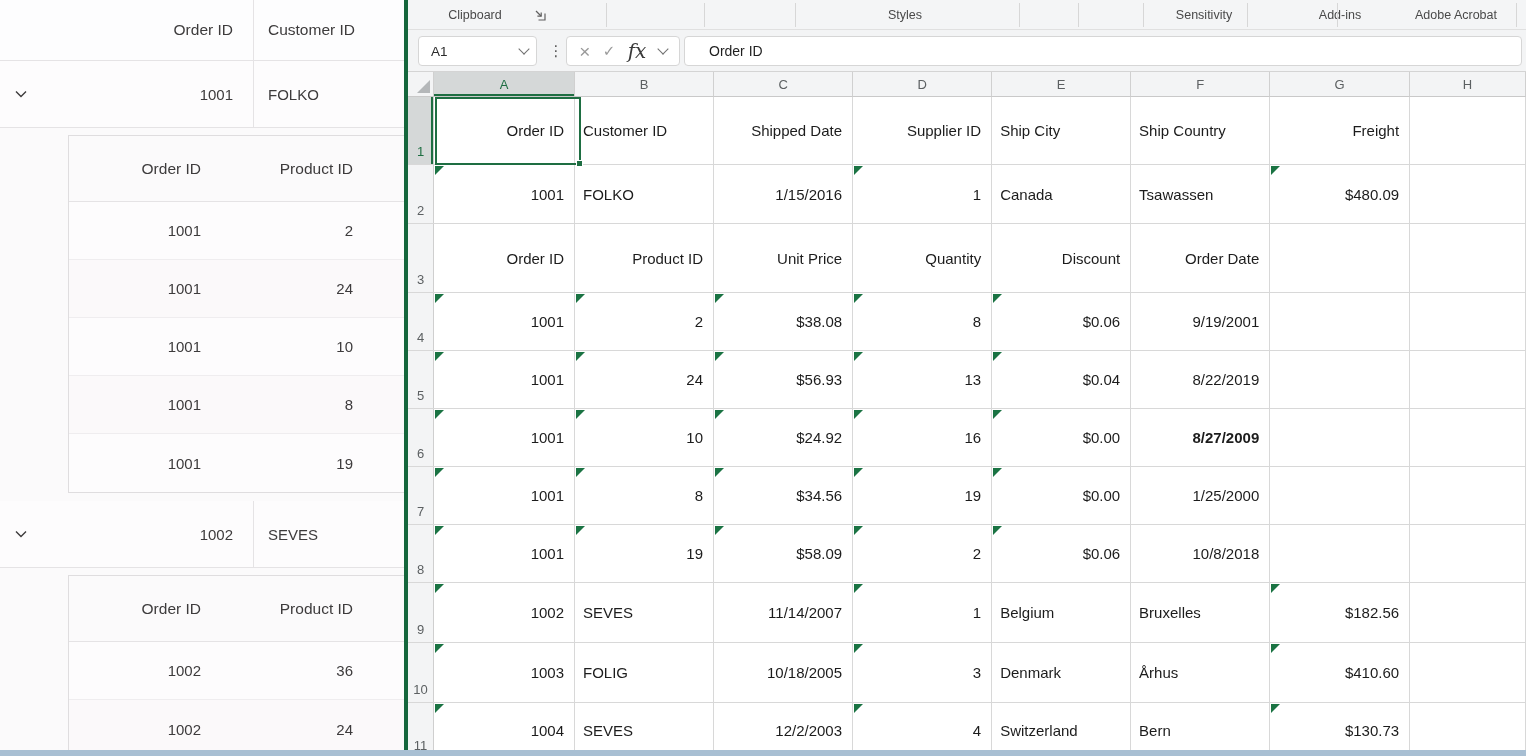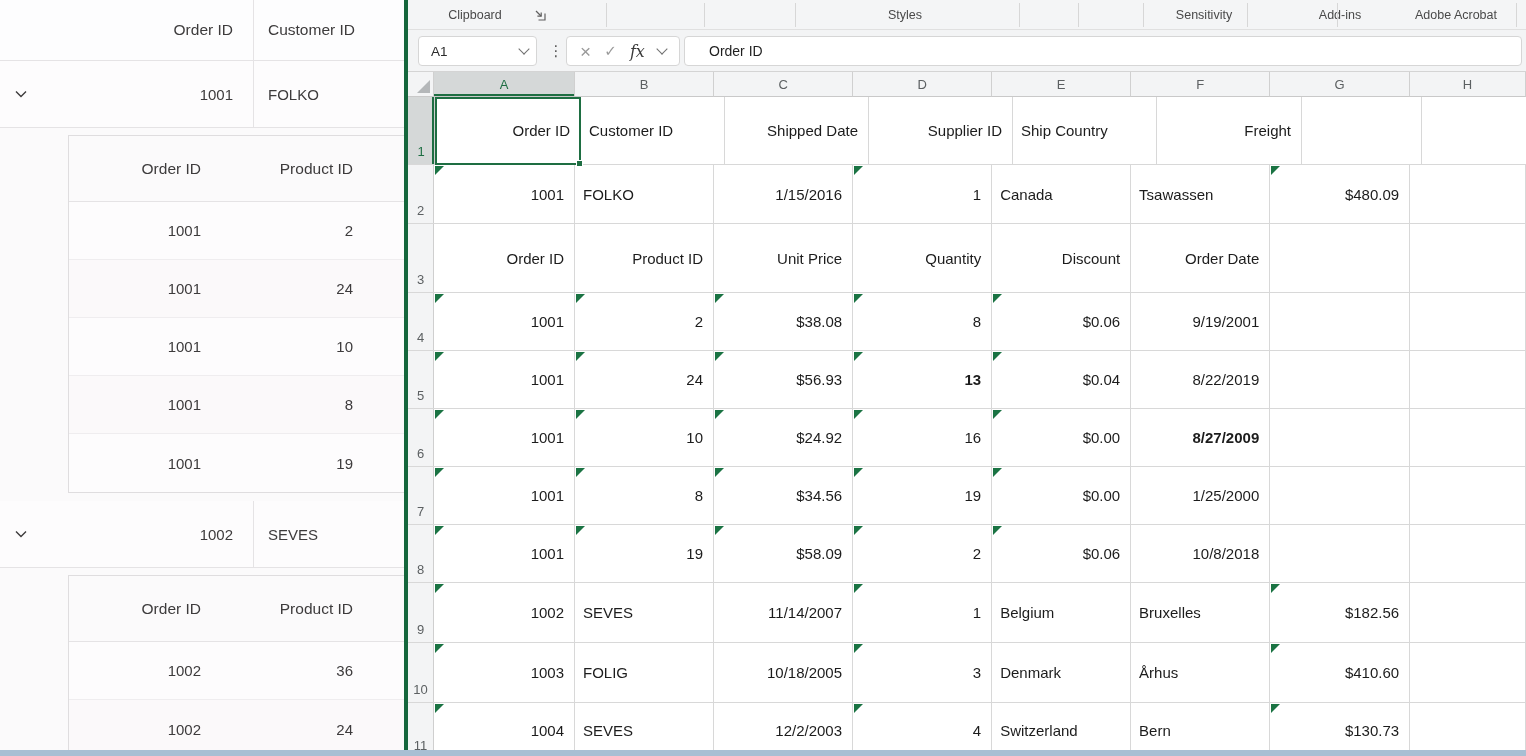--- a/index.html
+++ b/index.html
@@ -42,21 +42,21 @@
 
   
   .fbar{position:relative;height:42px;background:#f3f4f5;border-bottom:1px solid #d4d4d4;}
   .namebox{position:absolute;left:10px;top:6px;width:119px;height:30px;background:#fff;border:1px solid #d6d6d6;border-radius:4px;display:flex;align-items:center;padding:0 8px 0 12px;font-size:13.5px;color:#2b2b2b;cursor:pointer;}
   .namebox .nb-val{flex:1;}
   .chev{width:8px;height:8px;border-right:1.4px solid #707070;border-bottom:1.4px solid #707070;transform:rotate(45deg);margin-top:-4px;}
   .fdots{position:absolute;left:141px;top:6px;width:14px;height:30px;display:flex;align-items:center;justify-content:center;color:#5a5a5a;font-size:15px;cursor:pointer;}
   .fbtns{position:absolute;left:158px;top:6px;width:114px;height:30px;background:#fff;border:1px solid #d6d6d6;border-radius:4px;display:flex;align-items:center;justify-content:space-evenly;}
   .fx-cancel{color:#9a9a9a;font-size:19px;line-height:1;cursor:pointer;}
   .fx-enter{color:#9a9a9a;font-size:15px;cursor:pointer;}
-  .fx{font-family:"DejaVu Serif","Liberation Serif",serif;font-style:italic;font-size:16px;color:#3a3a3a;cursor:pointer;}
+  .fx{font-family:"DejaVu Serif","Liberation Serif",serif;font-style:italic;font-size:20px;color:#3a3a3a;cursor:pointer;}
   .ffield{position:absolute;left:276px;top:6px;right:4px;height:30px;background:#fff;border:1px solid #d6d6d6;border-radius:4px;display:flex;align-items:center;padding-left:24px;font-size:14px;color:#1f1f1f;cursor:text;}
 
   
   .sheet{position:relative;}
   .colhdrs{display:flex;height:25px;background:#f3f4f5;}
   .ch{height:25px;border-right:1px solid #d0d0d0;border-bottom:1px solid #c9c9c9;display:flex;align-items:center;justify-content:center;font-size:13px;color:#5c6062;background:#f3f4f5;}
   .ch.corner{position:relative;}
   .ch.sel{background:#d5d8d8;color:#1e6e42;box-shadow:inset 0 -2px 0 #1e6e42;}
   .corner-tri{position:absolute;right:3px;bottom:3px;width:0;height:0;border-style:solid;border-width:0 0 13px 13px;border-color:transparent transparent #b4b7b9 transparent;}
   .xrows{position:relative;background:#fff;}
@@ -213,20 +213,23 @@
             <div class="xc a-l" style="width: 144px;">
               <span>Customer ID</span>
             </div>
             <div class="xc a-r" style="width: 144px;">
               <span>Shipped Date</span>
             </div>
             <div class="xc a-r" style="width: 144px;">
               <span>Supplier ID</span>
             </div>
             <div class="xc a-l" style="width: 144px;">
+              <span>Ship City</span>
+            </div>
+            <div class="xc a-l" style="width: 144px;">
               <span>Ship Country</span>
             </div>
             <div class="xc a-r" style="width: 145px;">
               <span>Freight</span>
             </div>
             <div class="xc a-l" style="width: 120px;">
               <span></span>
             </div>
           </div>
           <div class="xrow" style="height: 59px;">
@@ -325,21 +328,21 @@
               <div class="flag"></div>
             </div>
             <div class="xc a-r" style="width: 144px;">
               <span>24</span>
               <div class="flag"></div>
             </div>
             <div class="xc a-r" style="width: 144px;">
               <span>$56.93</span>
               <div class="flag"></div>
             </div>
-            <div class="xc a-r" style="width: 144px; font-weight: bold;">
+            <div class="xc a-r" style="width: 144px;">
               <span>13</span>
               <div class="flag"></div>
             </div>
             <div class="xc a-r" style="width: 144px;">
               <span>$0.04</span>
               <div class="flag"></div>
             </div>
             <div class="xc a-r" style="width: 144px;">
               <span>8/22/2019</span>
             </div>

